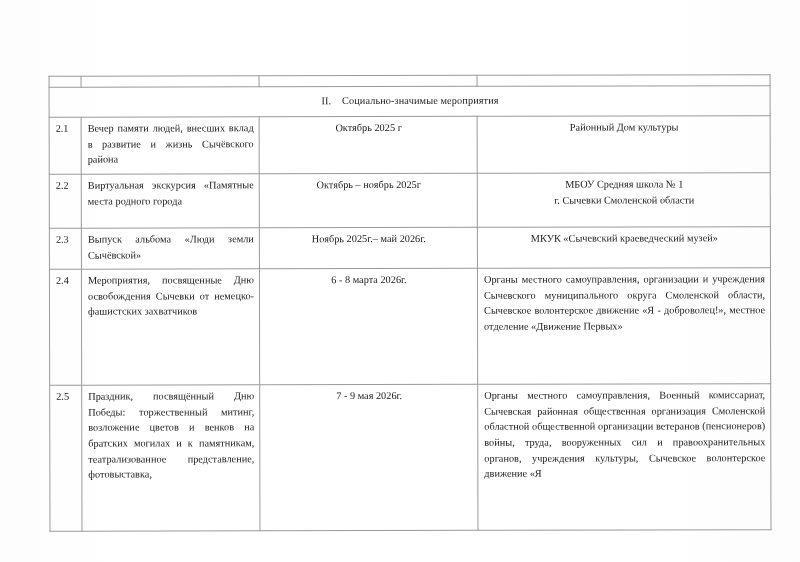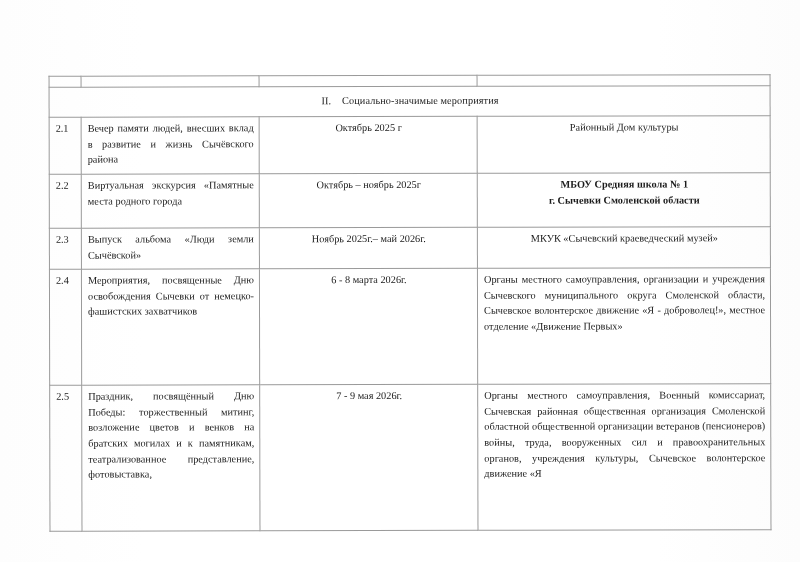--- a/index.html
+++ b/index.html
@@ -147,21 +147,21 @@
         <td class="num-cell">2.1</td>
         <td class="just">Вечер памяти людей, внесших вклад в развитие и жизнь Сычёвского района</td>
         <td class="plain">Октябрь 2025 г</td>
         <td class="plain">Районный  Дом культуры</td>
       </tr>
 
       <tr class="r22">
         <td class="num-cell">2.2</td>
         <td class="just">Виртуальная экскурсия «Памятные места родного города</td>
         <td class="plain">Октябрь – ноябрь 2025г</td>
-        <td class="plain" style="white-space:pre-line;font-weight:bold;">МБОУ Средняя школа № 1
+        <td class="plain" style="white-space:pre-line;">МБОУ Средняя школа № 1
  г. Сычевки Смоленской области</td>
       </tr>
 
       <tr class="r23">
         <td class="num-cell">2.3</td>
         <td class="just">Выпуск альбома «Люди земли Сычёвской»</td>
         <td class="plain">Ноябрь  2025г.– май 2026г.</td>
         <td class="plain">МКУК «Сычевский краеведческий музей»</td>
       </tr>
 

